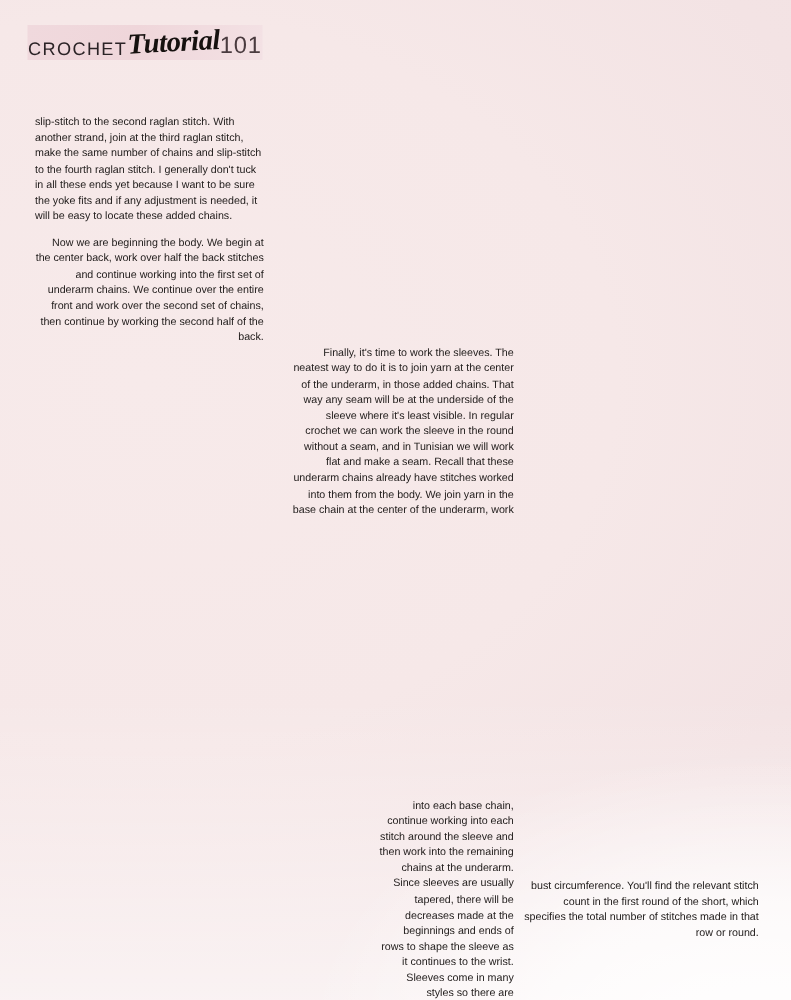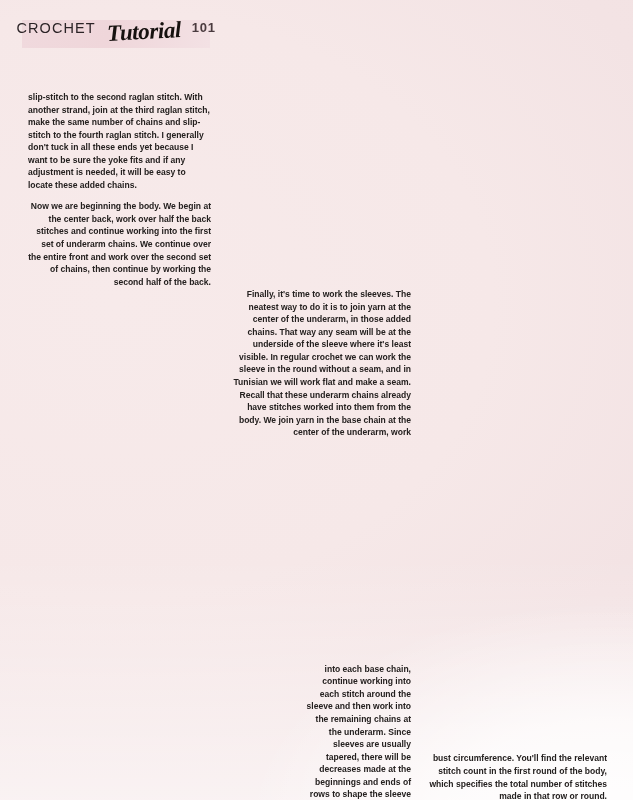--- a/index.html
+++ b/index.html
@@ -49,59 +49,58 @@
     position: absolute;
     left: 0; top: 0;
     width: 100%; height: 100%;
     background: linear-gradient(100deg, #f0d9dd 0%, #efd6da 46%, #f3e1e4 100%);
   }
   .header-inner {
     position: absolute;
     left: 0; top: 0;
     width: 100%; height: 100%;
     display: flex;
-    align-items: flex-start;
+    align-items: flex-end;
     justify-content: center;
-    gap: 11px;
+    gap: 0;
     white-space: nowrap;
   }
   .h-crochet {
     font-family: "Liberation Sans", sans-serif;
     font-size: 14.5px;
     letter-spacing: 1.1px;
     color: #2b2326;
     font-weight: 400;
   }
   .h-tutorial {
     font-family: "Liberation Serif", serif;
     font-style: italic;
     font-size: 23px;
     color: #16110f;
     letter-spacing: -0.4px;
     transform: translateY(-1px) rotate(-3deg);
     font-weight: 700;
   }
   .h-101 {
     font-family: "Liberation Sans", sans-serif;
-    font-size: 13px;
+    font-size: 19px;
     letter-spacing: 0.7px;
     color: #4a3b3f;
-    font-weight: bold;
   }
 
   
   .col {
     position: absolute;
     font-size: 8.55px;
     line-height: 12.55px;
     color: #24201f;
     text-align: left;
     hyphens: none;
   }
-  .col p { margin: 0 0 9px 0; font-weight: bold; }
+  .col p { margin: 0 0 9px 0; }
   .col p:last-child { margin-bottom: 0; text-align: right; }
 
   #col1-top   { left: 28px;  top: 63px;  width: 183px; }
   #col2-top   { left: 231px; top: 63px;  width: 180px; }
   #col3       { left: 417px; top: 63px;  width: 190px; }
 
   
   #col2-wrap  { left: 303px; top: 287px; width: 108px; }
 </style>
 </head>
@@ -125,17 +124,17 @@
 
   <div class="col" id="col2-top">
     <p>Finally, it's time to work the sleeves. The neatest way to do it is to join yarn at the center of the underarm, in those added chains. That way any seam will be at the underside of the sleeve where it's least visible. In regular crochet we can work the sleeve in the round without a seam, and in Tunisian we will work flat and make a seam. Recall that these underarm chains already have stitches worked into them from the body. We join yarn in the base chain at the center of the underarm, work</p>
   </div>
 
   <div class="col" id="col2-wrap">
     <p>into each base chain, continue working into each stitch around the sleeve and then work into the remaining chains at the underarm. Since sleeves are usually tapered, there will be decreases made at the beginnings and ends of rows to shape the sleeve as it continues to the wrist. Sleeves come in many styles so there are numerous ways this shaping can be done to achieve the desired results. The designer calculates the dimension of the wrist, or wherever the sleeve will end, and decreases accordingly. Here again, you can make the sleeves as short or long as you like.</p>
   </div>
 
   <div class="col" id="col3">
-    <p>bust circumference. You'll find the relevant stitch count in the first round of the body, which specifies the total number of stitches made in that row or round.</p>
+    <p>bust circumference. You'll find the relevant stitch count in the first round of the short, which specifies the total number of stitches made in that row or round.</p>
 
   </div>
 
 </div>
 
 </body></html>

